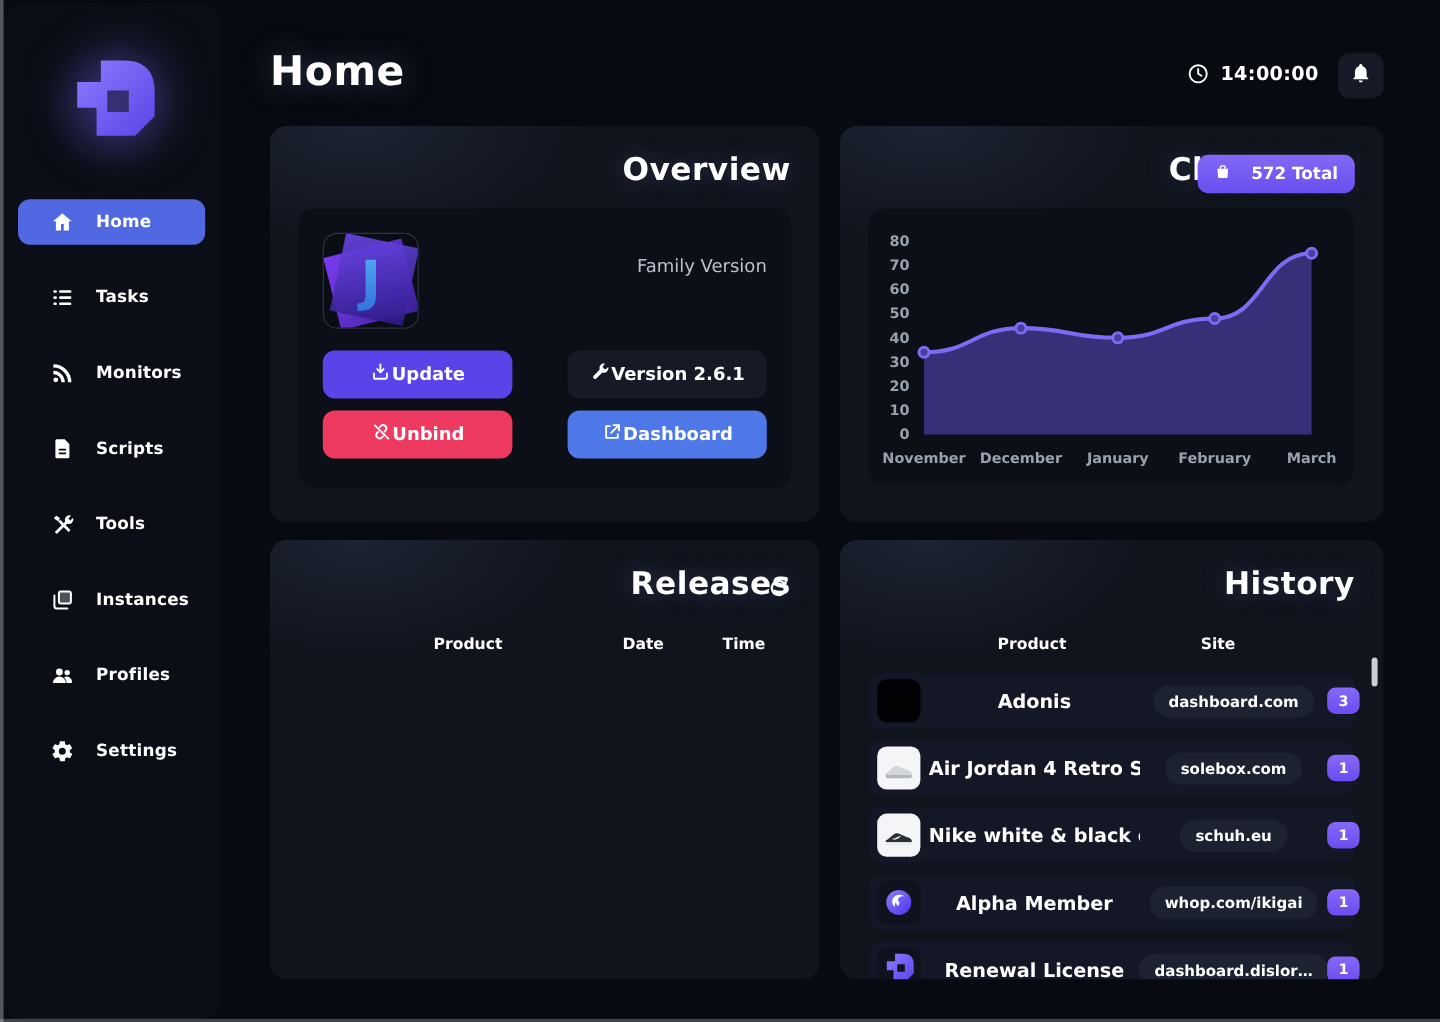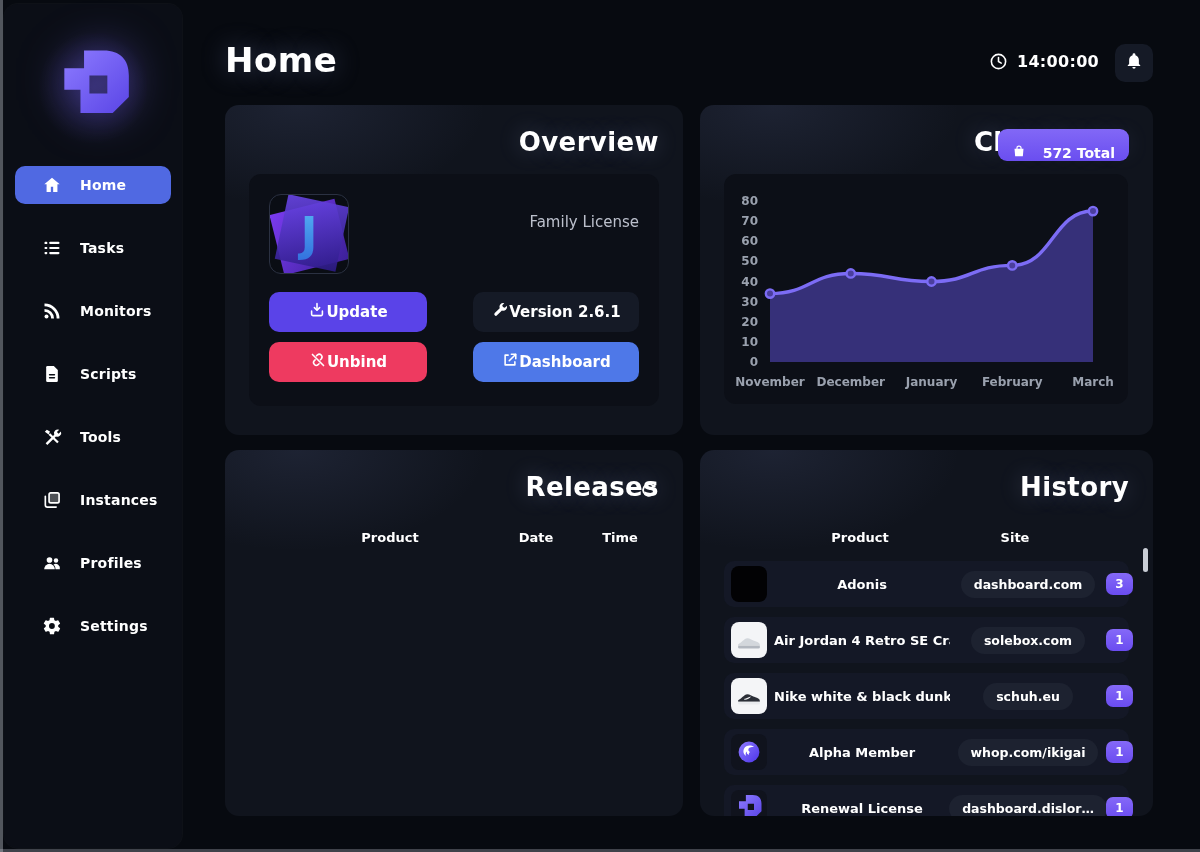--- a/index.html
+++ b/index.html
@@ -94,21 +94,21 @@
   .btn svg { width:18px; height:18px; }
   .btn-update { background:#5a43e8; }
   .btn-version { background:#151a26; }
   .btn-unbind { background:#ee3a60; }
   .btn-dashboard { background:#4e78e8; }
 
   
   .total-badge {
     position:absolute; right:24px; top:24px; height:32px; padding:0 14px;
     border-radius:9px; background:linear-gradient(180deg,#8268f6,#6a4ef0);
-    display:flex; align-items:flex-end; gap:17px; font-size:14px; font-weight:800; cursor:pointer;
+    display:flex; align-items:center; gap:17px; font-size:14px; font-weight:800; cursor:pointer;
   }
   .total-badge svg { width:14px; height:14px; }
   .chart-panel { margin-top:17px; background:#0c0f17; border-radius:12px; width:404px; height:230px; position:relative; }
   .chart-panel svg.chart { position:absolute; inset:0; }
   .tick { fill:#9aa1ae; font-size:12px; font-weight:600; font-family:"DejaVu Sans",sans-serif; }
 
   
   .refresh-btn { position:absolute; right:24px; top:30px; width:20px; height:20px; cursor:pointer; }
   .refresh-btn svg { width:20px; height:20px; }
   .table-headers { position:relative; margin-top:28px; height:18px; font-size:13px; font-weight:700; }
@@ -118,21 +118,21 @@
     height:46px; border-radius:10px; background:#141826;
     display:grid; grid-template-columns:50px 176px 156px 1fr; align-items:center; padding-right:9px;
     cursor:pointer;
   }
   .th { width:36px; height:36px; border-radius:8px; margin-left:7px; overflow:hidden;
        display:flex; align-items:center; justify-content:center; }
   .th svg { width:30px; height:30px; }
   .th-black { background:#020204; }
   .th-white { background:#f4f5f7; }
   .th-dark  { background:#10131d; }
-  .prod { text-align:center; font-size:13px; font-weight:700; white-space:nowrap; overflow:hidden; }
+  .prod { text-align:center; font-size:16px; font-weight:700; white-space:nowrap; overflow:hidden; }
   .site-pill {
     justify-self:center; background:#1d2230; border-radius:14px; padding:6px 13px;
     font-size:12.5px; font-weight:700; white-space:nowrap;
   }
   .count-badge {
     justify-self:end; min-width:27px; height:22px; border-radius:7px; padding:0 6px;
     background:linear-gradient(180deg,#8569f8,#6a4cf0);
     display:flex; align-items:center; justify-content:center; font-size:12px; font-weight:800;
   }
   .hist-scrollthumb { position:absolute; right:5px; top:98px; width:5px; height:24px; border-radius:3px; background:#c9cdd5; cursor:pointer; }
@@ -266,21 +266,21 @@
     <section class="card">
       <div class="card-title">Overview</div>
       <div class="ov-panel">
         <div class="ov-top">
           <div class="avatar">
             <div class="sq1"></div>
               <div class="sq2"></div>
             <div class="jletter">J</div>
           </div>
           <div class="ov-id">
-            <div class="ov-license">Family License</div>
+            <div class="ov-license">Family Version</div>
           </div>
         </div>
         <div class="ov-buttons">
           <div class="btn btn-update">
             <span>
               <svg viewBox="0 0 24 24" fill="none" stroke="#fff" stroke-width="2.1" stroke-linecap="round" stroke-linejoin="round">
                   <path d="M12 3.5v8.5"></path>
                   <path d="M8.5 8.8 12 12.3l3.5-3.5"></path>
                   <path d="M4.8 13.5v4.2a1.8 1.8 0 0 0 1.8 1.8h10.8a1.8 1.8 0 0 0 1.8-1.8v-4.2"></path>
                 </svg>

